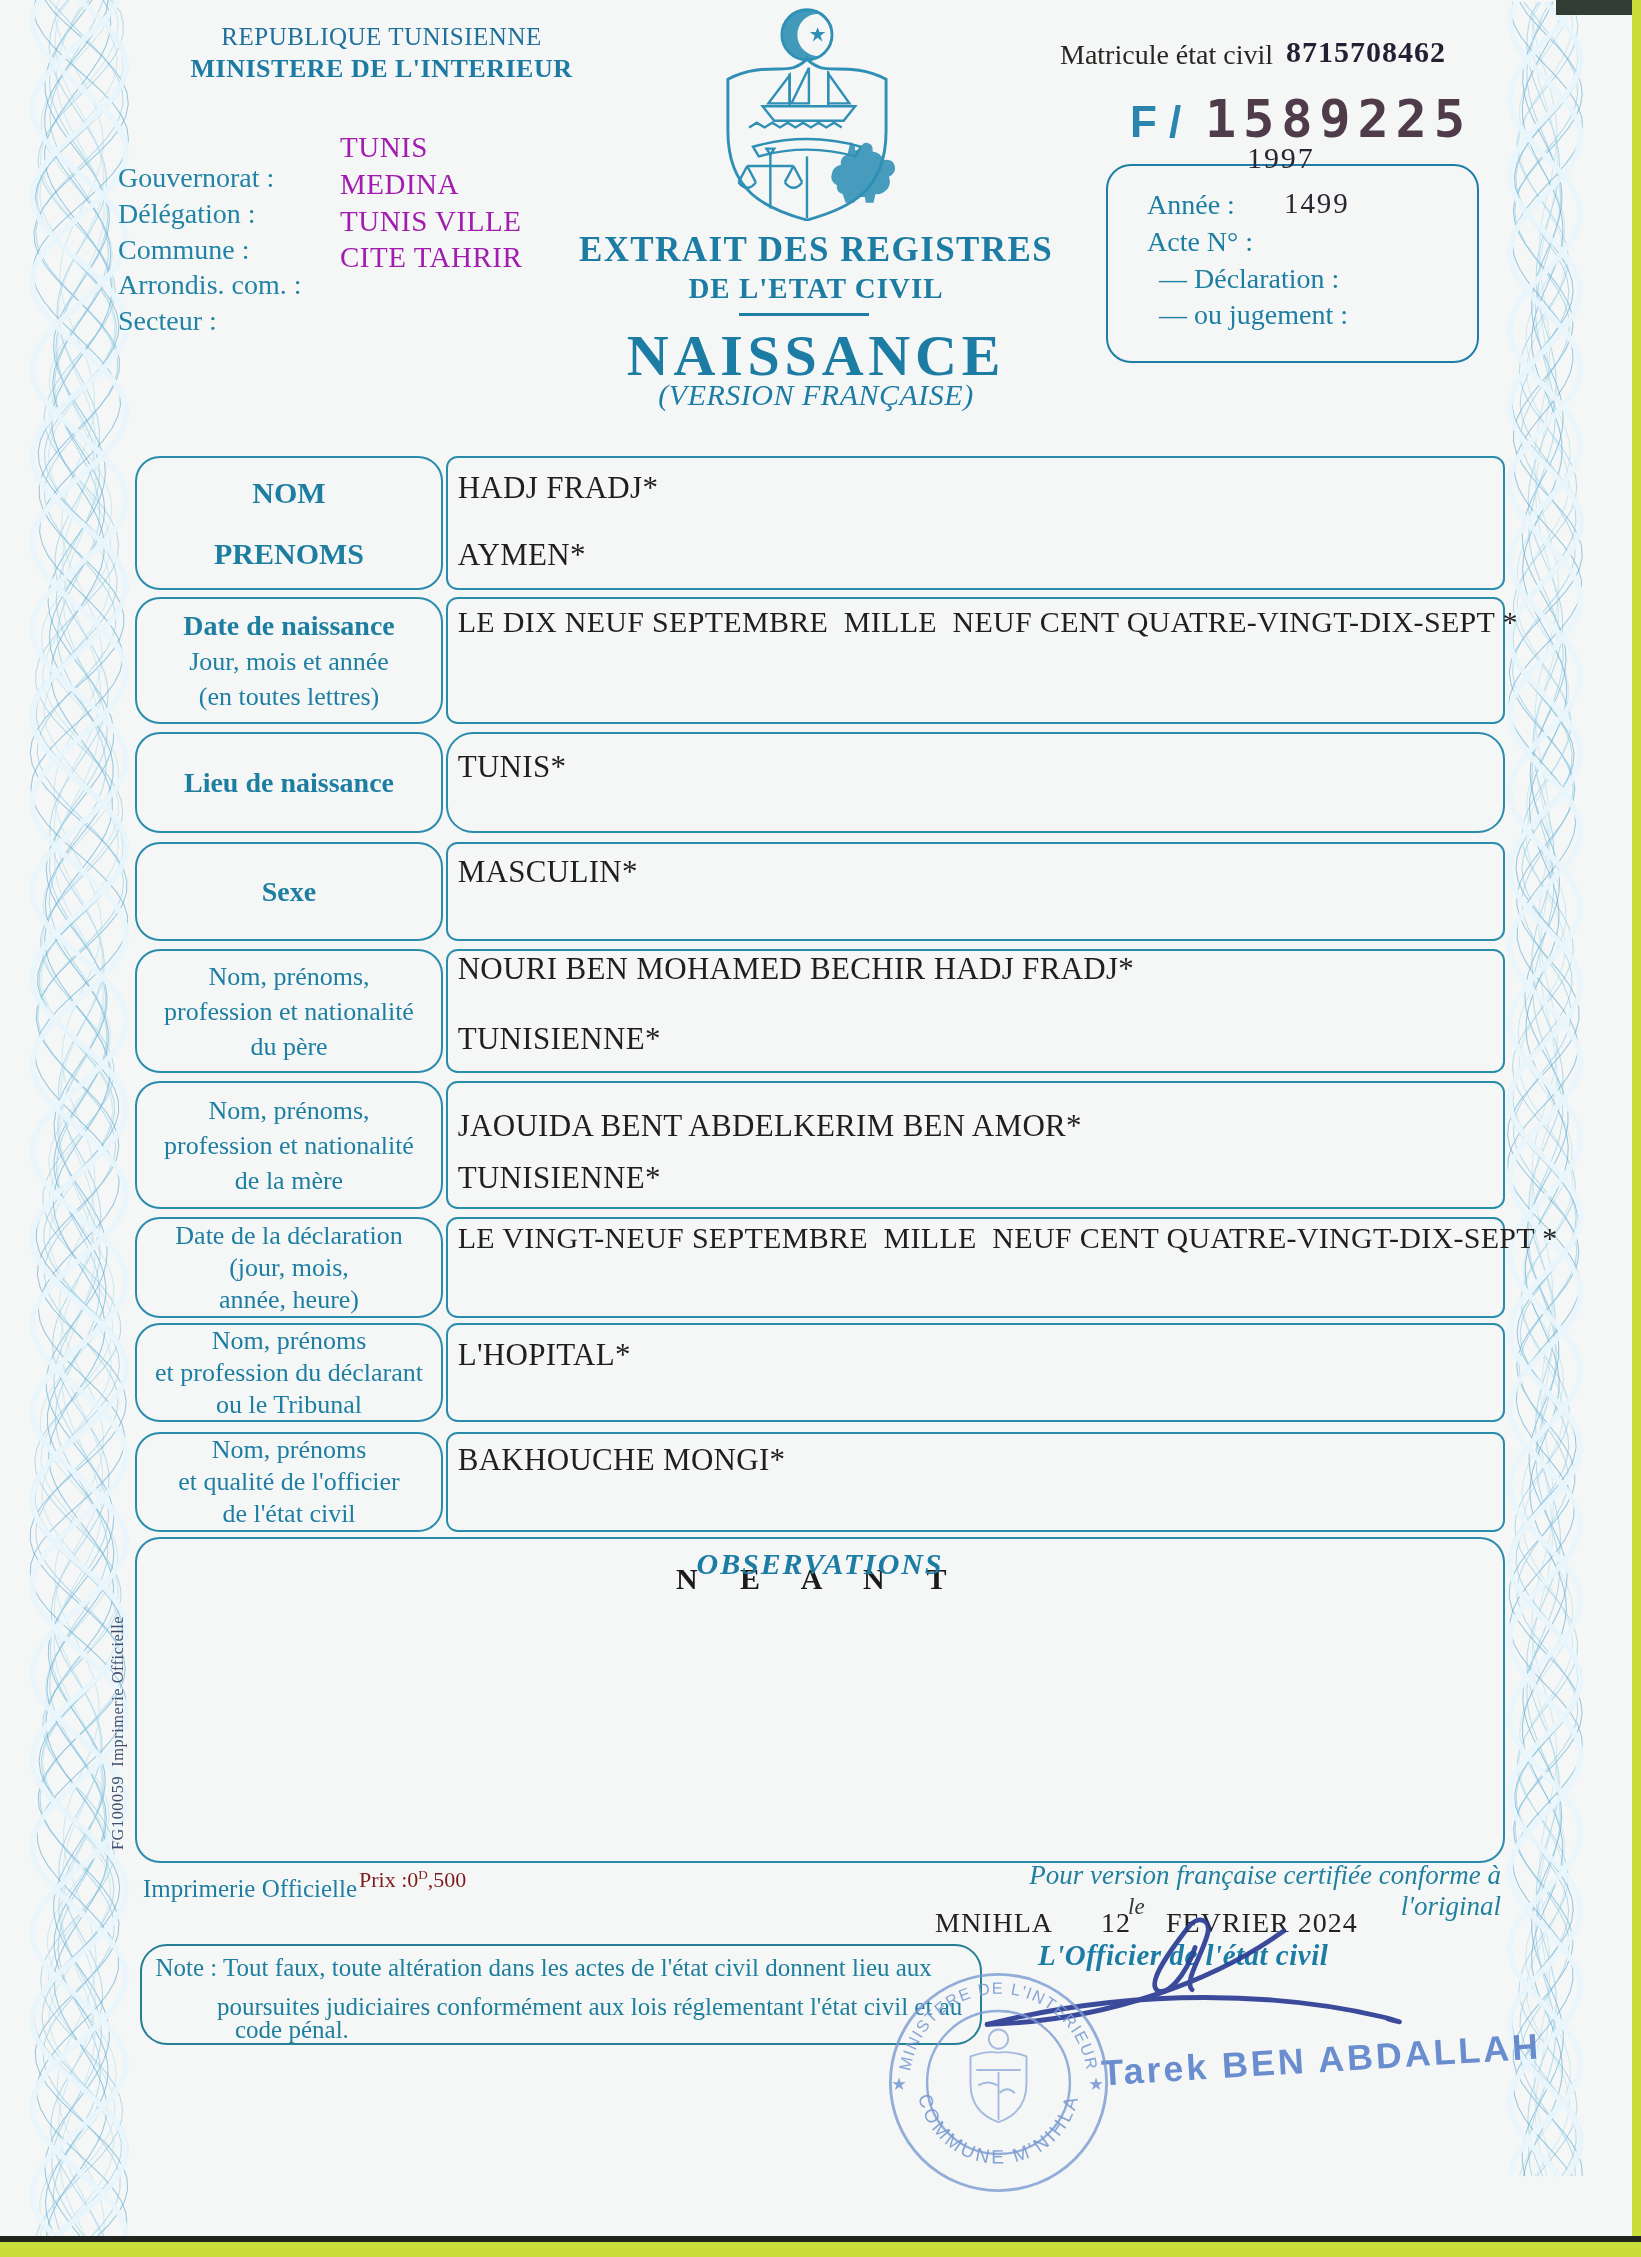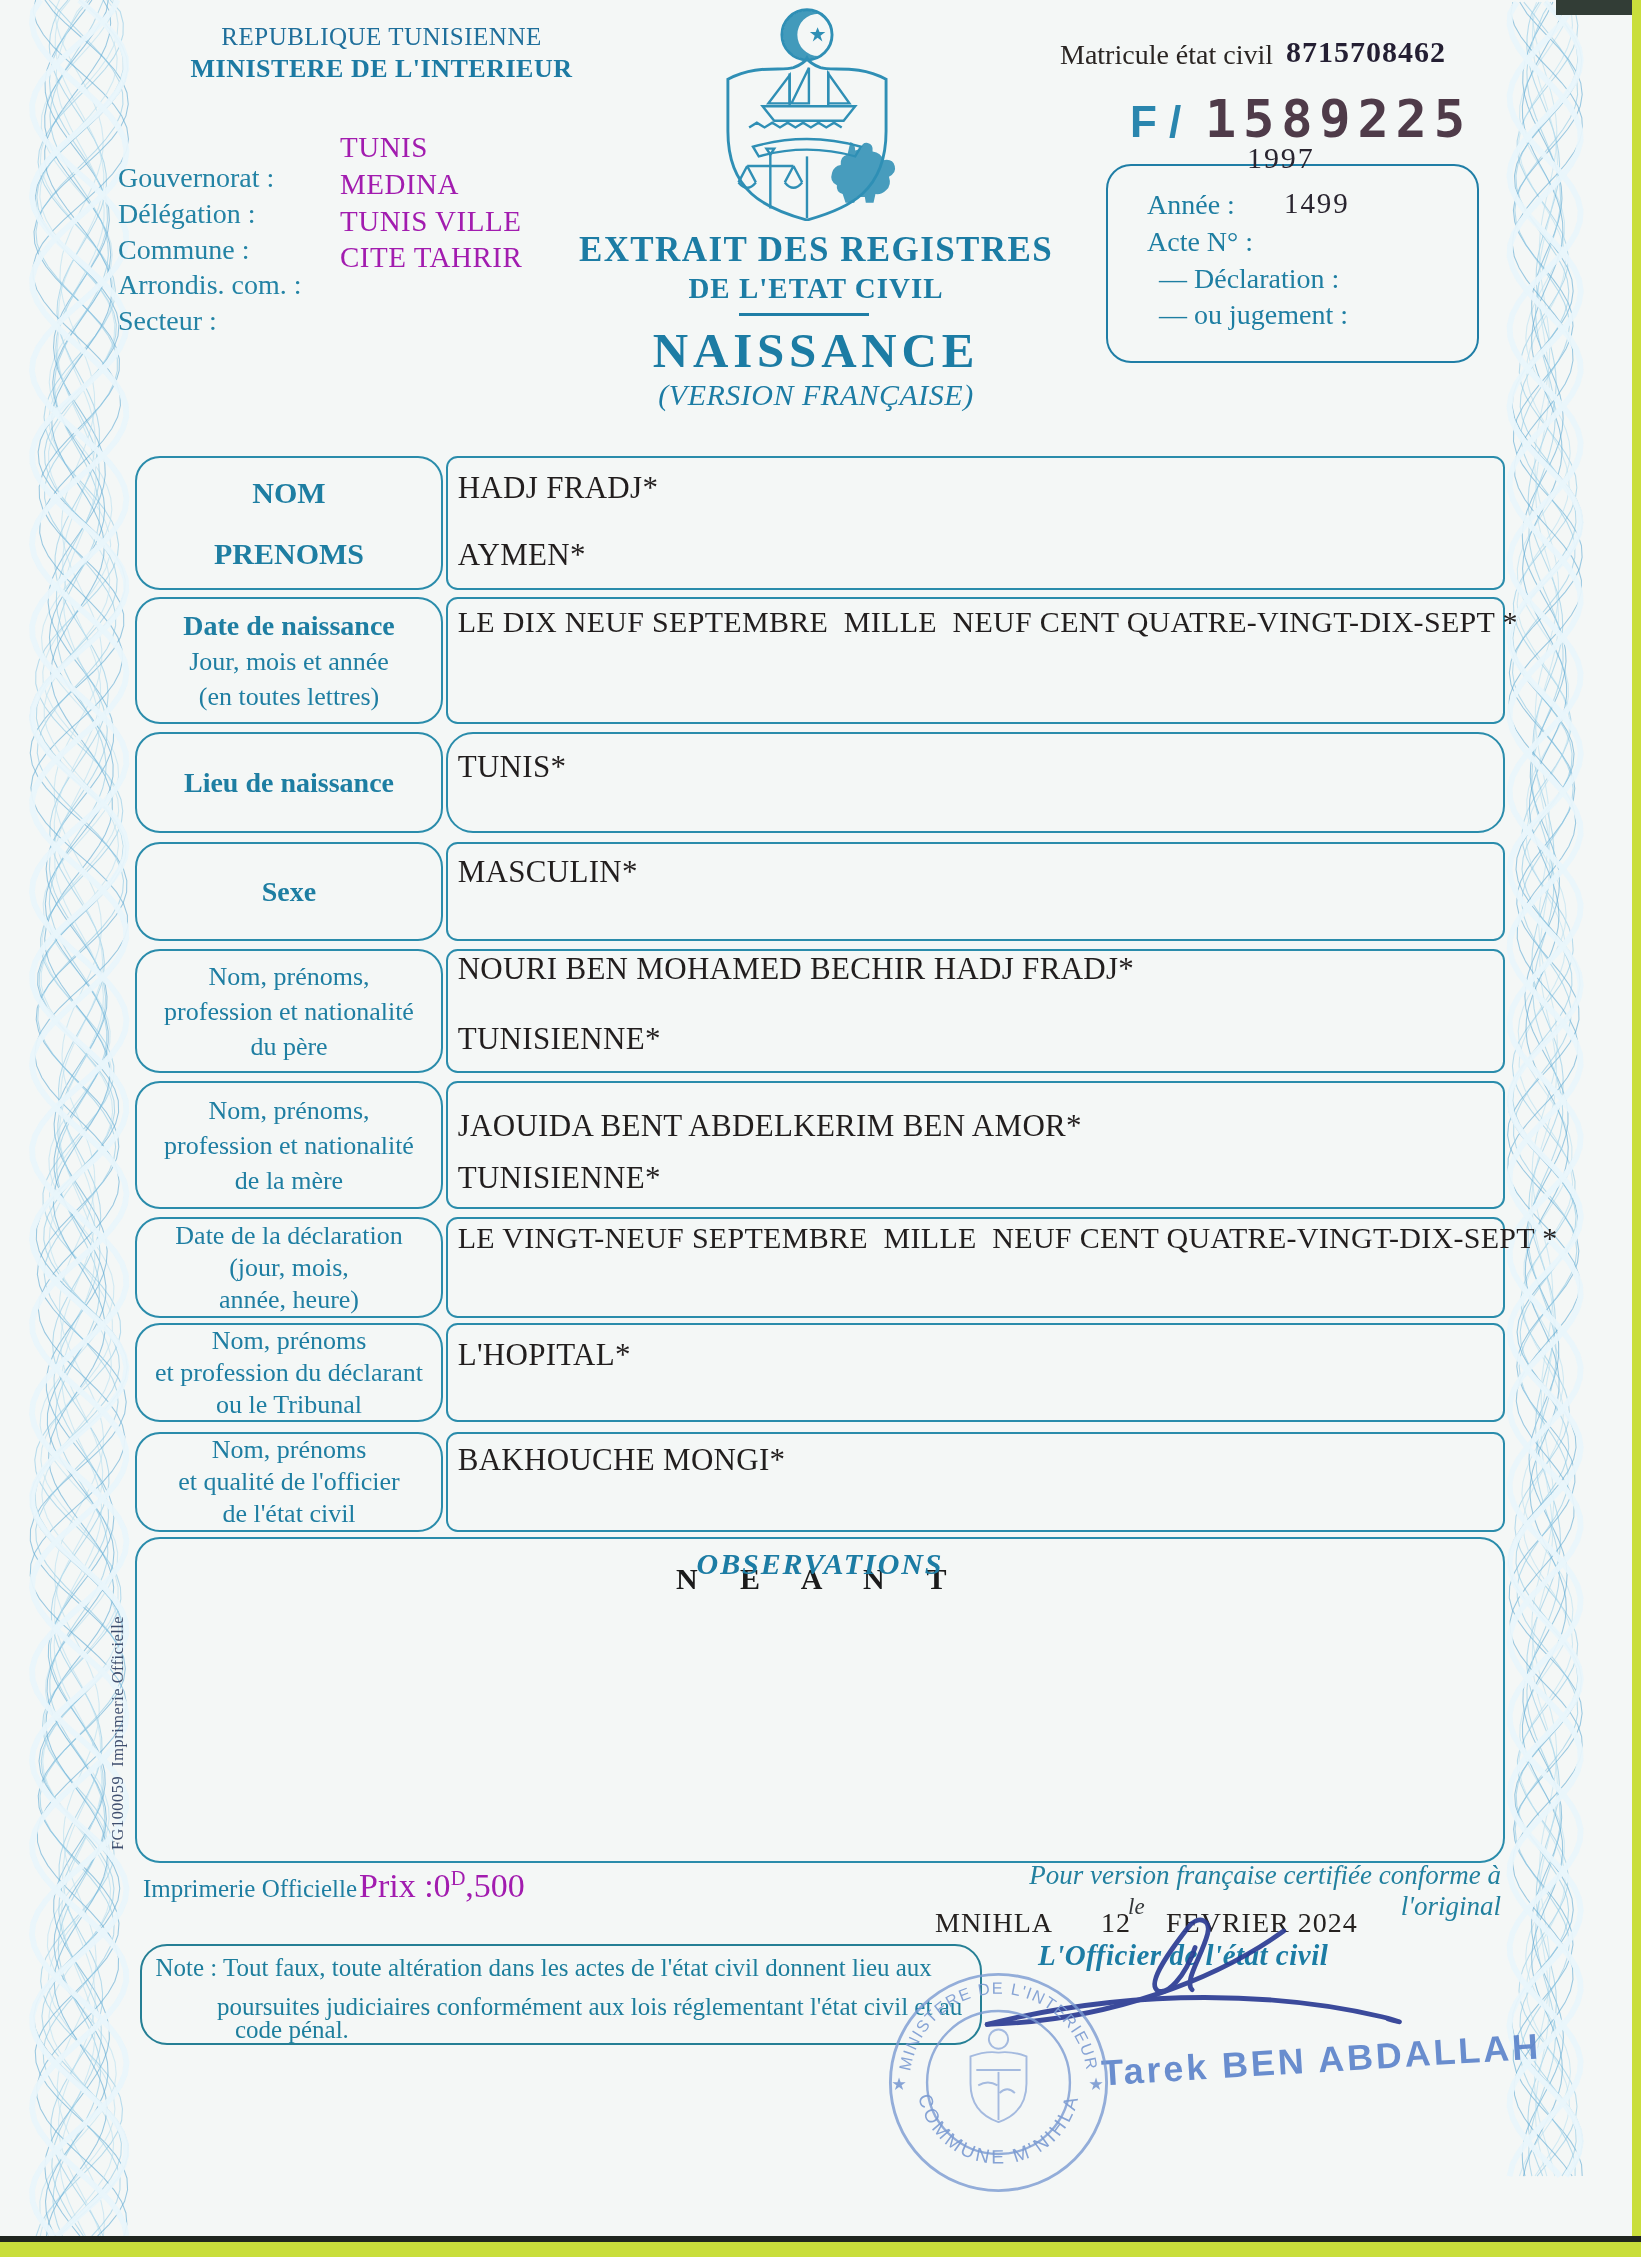--- a/index.html
+++ b/index.html
@@ -14,39 +14,39 @@
   .matlab{font-size:28px;color:#2a2523;}
   .matval{font-size:30px;font-weight:bold;color:#241f33;letter-spacing:1px;}
   .fpre{font-size:44px;font-weight:bold;color:#2a86ae;font-family:"Liberation Sans",sans-serif;}
   .fnum{font-size:52px;font-weight:bold;color:#4f3b49;font-family:"DejaVu Sans Mono",monospace;letter-spacing:6.8px;}
   .actebox{border:2.9px solid #1f7ea6;border-radius:25px;}
   .actetxt{font-size:28px;color:#1e7ea2;}
   .yearover{font-size:30px;color:#2a2530;letter-spacing:1.9px;}
   
   .t1{font-size:35px;font-weight:bold;color:#1c7ca4;letter-spacing:1.4px;text-align:center;}
   .t2{font-size:29px;font-weight:bold;color:#1c7ca4;letter-spacing:1px;text-align:center;}
-  .tmain{font-size:49px;font-weight:bold;color:#1c7ca4;letter-spacing:4.8px;text-align:center;}
+  .tmain{font-size:58px;font-weight:bold;color:#1c7ca4;letter-spacing:4.8px;text-align:center;}
   .tsub{font-size:30px;font-style:italic;color:#1c7ca4;text-align:center;letter-spacing:0.5px;}
   .tline{background:#1f7ea6;height:2.9px;}
   
   .labelbox{position:absolute;left:135px;width:304px;border:2.9px solid #2a8cab;border-radius:25px;
             display:flex;flex-direction:column;justify-content:center;align-items:center;
             color:#1e7ea2;background:rgba(255,255,255,0.0);}
   .valuebox{position:absolute;left:446px;width:1055px;border:2.9px solid #2a8cab;border-radius:11.6px;}
   .lab{font-size:26px;line-height:35px;}
   .labB{font-size:28px;font-weight:bold;line-height:36px;}
   .labXL{font-size:30px;font-weight:bold;line-height:36px;}
   .gap26{row-gap:25px;}
   .val{position:absolute;left:9.7px;font-size:31px;color:#221e1e;white-space:pre;letter-spacing:0.3px;}
   
   .obslab{font-size:30px;font-weight:bold;font-style:italic;color:#1c7ca4;letter-spacing:1.9px;text-align:center;}
   .neant{font-size:30px;font-weight:bold;color:#1b1b1b;letter-spacing:17.4px;text-align:center;}
   
   .imp{font-size:25px;color:#1e7ea2;}
-  .prix{font-size:34px;color:#a21caf;}
+  .prix{font-size:22px;color:#7f1d1d;}
   .notebox{border:2.9px solid #257f95;border-radius:27px;}
   .noteln{position:absolute;font-size:25px;color:#1d7e9d;line-height:32px;white-space:pre;}
   .certify{font-size:27px;font-style:italic;color:#22809f;}
   .lemark{font-size:23px;color:#33373a;font-style:italic;}
   .place{font-size:28px;color:#25211f;letter-spacing:1px;}
   .offtitle{font-size:29px;font-weight:bold;font-style:italic;color:#1c7ca4;letter-spacing:0.5px;}
   .namestamp{font-size:36px;font-weight:bold;color:#567fc9;font-family:"Liberation Sans",sans-serif;
              letter-spacing:2.9px;transform:rotate(-3.5deg);opacity:.88;}
   .sidecode{font-size:16.4px;color:#3f4e6e;transform:rotate(-90deg);transform-origin:0 0;white-space:pre;letter-spacing:0.5px;}
   

